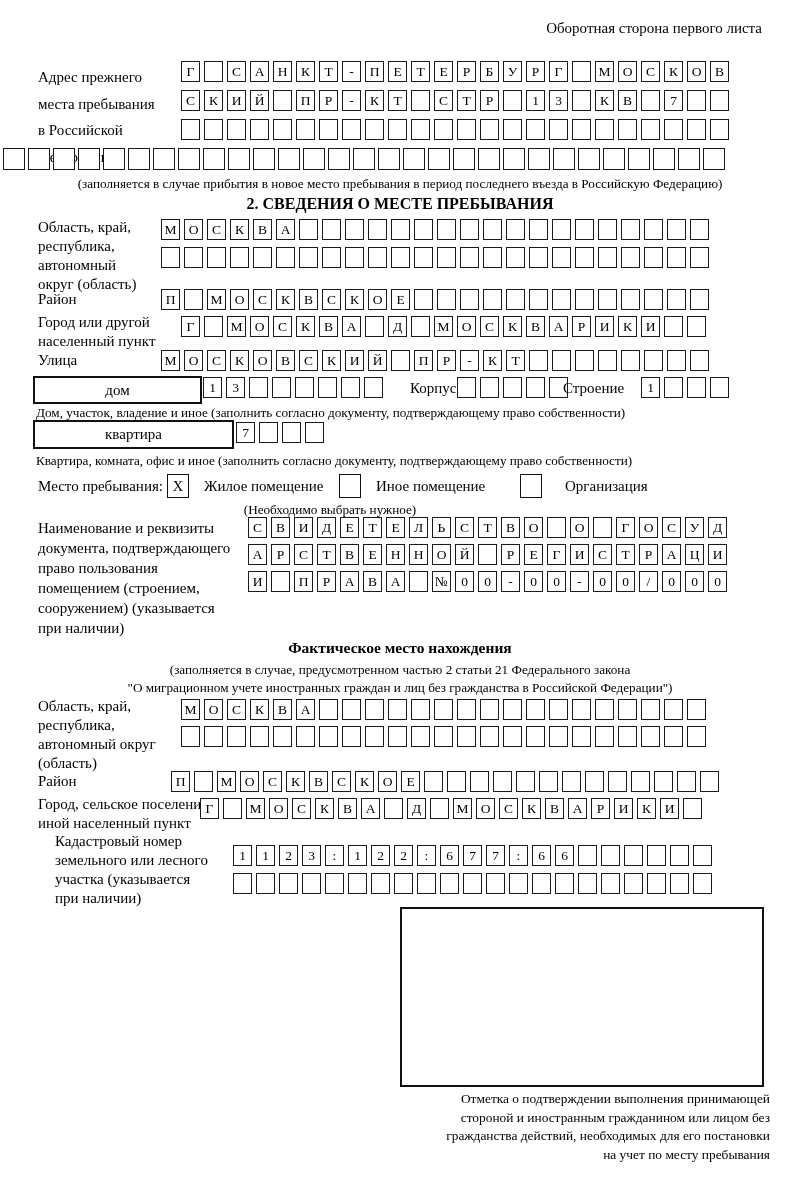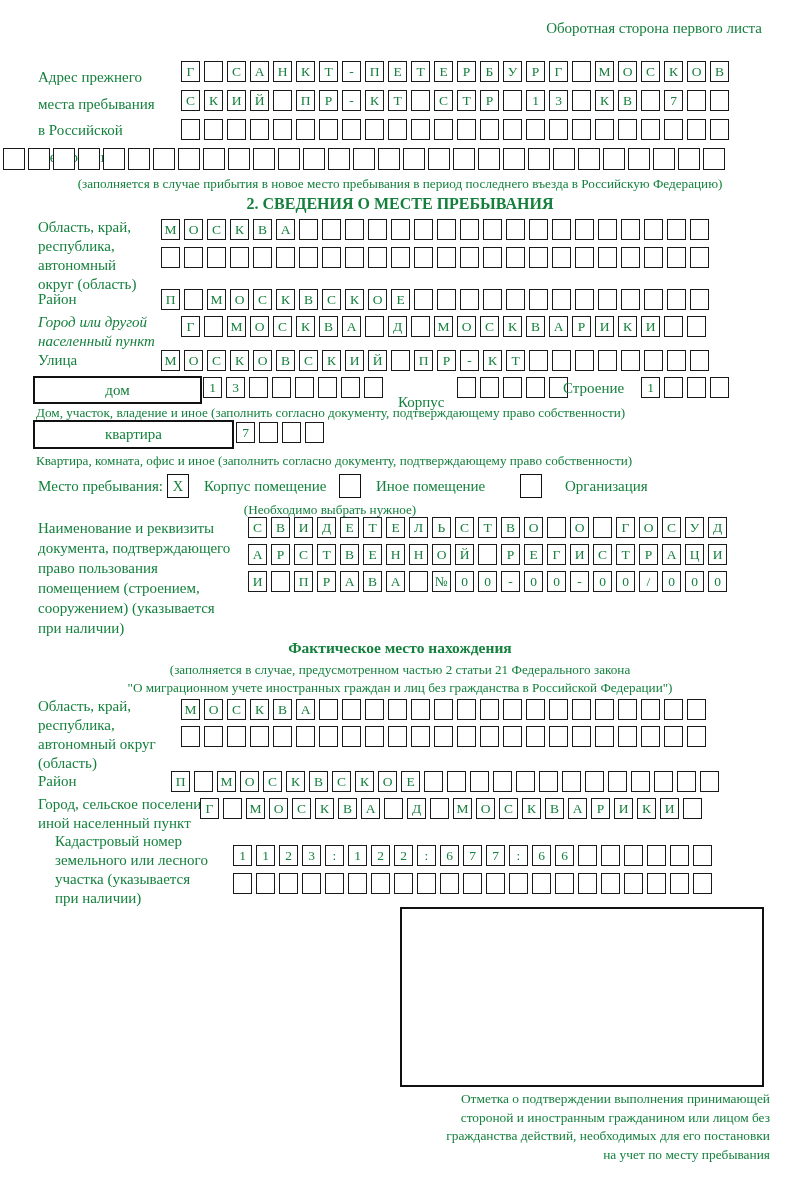--- a/index.html
+++ b/index.html
@@ -1,16 +1,16 @@
 <!DOCTYPE html>
 <html><head>
 <meta charset="utf-8">
 <style>
   html,body{margin:0;padding:0;background:#fff;}
-  .page{position:relative;width:800px;height:1180px;background:#fff;color:#15803d;
+  .page{position:relative;width:800px;height:1180px;background:#fff;color:#000000;
         font-family:"Liberation Serif","DejaVu Serif",serif;overflow:hidden;}
   .lbl{position:absolute;font-size:15px;line-height:19px;white-space:pre-line;}
   .addr-lbl{line-height:26.5px;}
   .doc-lbl{line-height:20px;}
   .center{position:absolute;left:0;width:100%;text-align:center;}
   .note{font-size:13.2px;line-height:18px;white-space:pre-line;}
   .sec-title{font-weight:bold;font-size:16px;}
   .sub-title{font-weight:bold;font-size:15.5px;}
   .cellrow{position:absolute;display:flex;gap:4px;}
   .cellrow.wide{gap:3px;}
@@ -230,21 +230,21 @@
       <div class="cell"></div>
       <div class="cell"></div>
       <div class="cell"></div>
       <div class="cell"></div>
       <div class="cell"></div>
       <div class="cell"></div>
       <div class="cell"></div>
       <div class="cell"></div>
     </div>
 
-  <div class="lbl" style="left:38px;top:313px;font-style:italic;">Город или другой
+  <div class="lbl" style="left:38px;top:313px;">Город или другой
 населенный пункт</div>
   <div class="cellrow" style="left:181px;top:316px;">
       <div class="cell">Г</div>
       <div class="cell"></div>
       <div class="cell">М</div>
       <div class="cell">О</div>
       <div class="cell">С</div>
       <div class="cell">К</div>
       <div class="cell">В</div>
       <div class="cell">А</div>
@@ -297,21 +297,21 @@
   <div class="cellrow" style="left:203px;top:377px;">
       <div class="cell">1</div>
       <div class="cell">3</div>
       <div class="cell"></div>
       <div class="cell"></div>
       <div class="cell"></div>
       <div class="cell"></div>
       <div class="cell"></div>
       <div class="cell"></div>
     </div>
-  <div class="lbl" style="left:398px;top:379px;margin-top:14px;">Корпус</div>
+  <div class="lbl" style="left:410px;top:379px;">Корпус</div>
   <div class="cellrow" style="left:457px;top:377px;">
       <div class="cell"></div>
       <div class="cell"></div>
       <div class="cell"></div>
       <div class="cell"></div>
       <div class="cell"></div>
     </div>
   <div class="lbl" style="left:563px;top:379px;">Строение</div>
   <div class="cellrow" style="left:641px;top:377px;">
       <div class="cell">1</div>
@@ -327,21 +327,21 @@
       <div class="cell"></div>
       <div class="cell"></div>
       <div class="cell"></div>
     </div>
   <div class="lbl note" style="left:36px;top:452px;">Квартира, комната, офис и иное (заполнить согласно документу, подтверждающему право собственности)</div>
 
   <div class="lbl" style="left:38px;top:477px;">Место пребывания:</div>
   <div class="checkbox" style="left:167px;top:474px;">
       <span>X</span>
     </div>
-  <div class="lbl" style="left:204px;top:477px;">Корпус помещение</div>
+  <div class="lbl" style="left:204px;top:477px;">Жилое помещение</div>
   <div class="checkbox" style="left:339px;top:474px;">
       <span></span>
     </div>
   <div class="lbl" style="left:376px;top:477px;">Иное помещение</div>
   <div class="checkbox" style="left:520px;top:474px;">
       <span></span>
     </div>
   <div class="lbl" style="left:565px;top:477px;">Организация</div>
   <div class="note" style="position:absolute;left:0;top:501px;width:660px;text-align:center;">(Необходимо выбрать нужное)</div>
 

